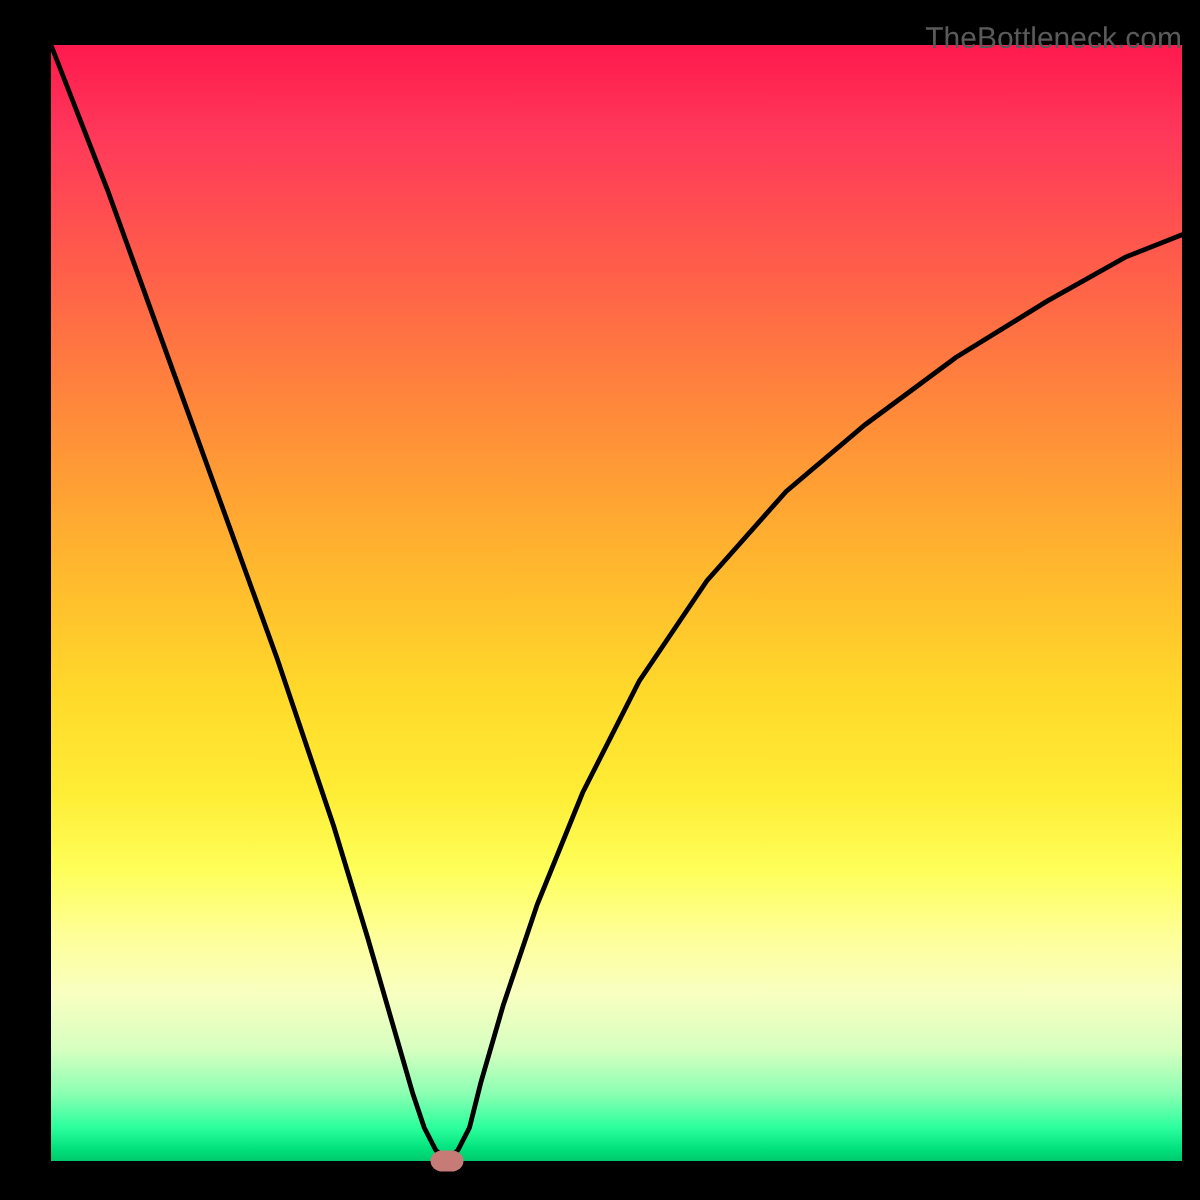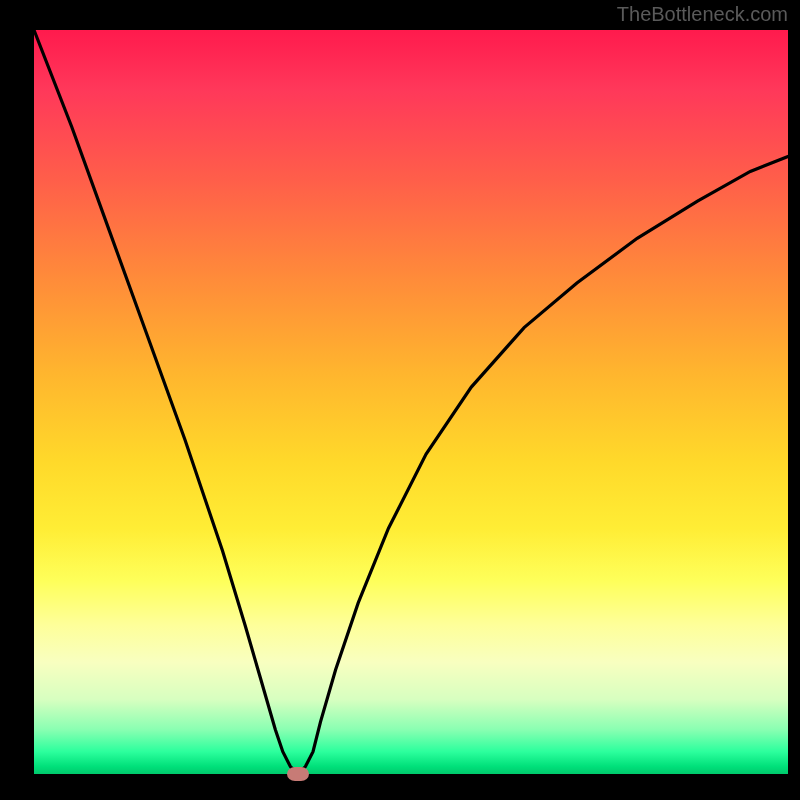--- a/index.html
+++ b/index.html
@@ -66,14 +66,14 @@
 </style>
 </head>
 <body>
 
 <div class="frame">
   <div class="plot-area" style="left: 34px; top: 30px; width: 754px; height: 744px;"></div>
   <svg class="curve" width="800" height="800">
     <path fill="none" stroke="#000000" stroke-width="3.2" stroke-linecap="round" d="M34.0 30.0 L71.7 126.7 L109.4 230.9 L147.1 335.0 L184.8 439.2 L222.5 550.8 L245.1 625.2 L260.2 677.3 L275.3 729.4 L282.8 751.7 L290.4 766.6 L297.9 774.0 L305.4 766.6 L313.0 751.7 L320.5 721.9 L335.6 669.8 L358.2 602.9 L388.4 528.5 L426.1 454.1 L471.3 387.1 L524.1 327.6 L576.9 283.0 L637.2 238.3 L697.5 201.1 L750.3 171.4 L788.0 156.5"></path>
   </svg>
   <div class="min-marker" style="left: 297.9px; top: 774px; background: rgb(199, 123, 118);"></div>
-  <div class="watermark" style="right: 12px; top: 3px;">TheBottleneck.com</div>
+  <div class="watermark" style="right: 12px; top: 15px;">TheBottleneck.com</div>
 </div>
 
 </body></html>

